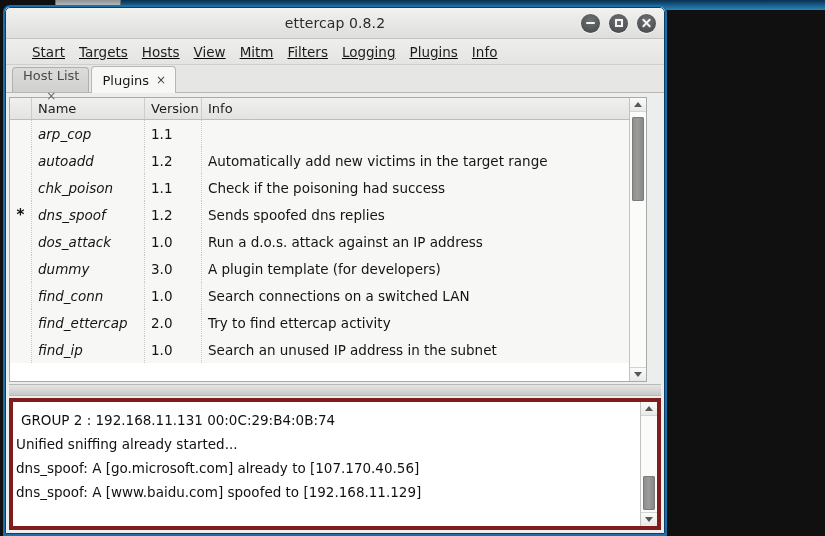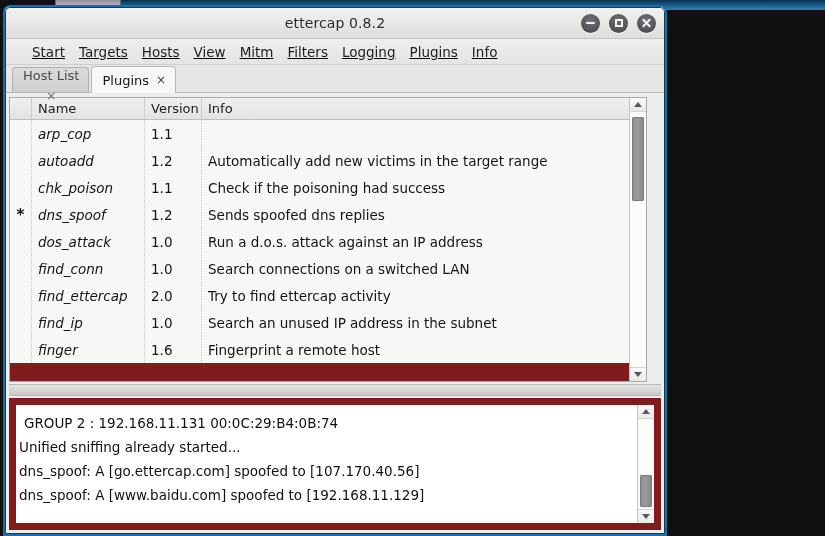--- a/index.html
+++ b/index.html
@@ -163,21 +163,21 @@
     font-size: 12px;
     color: #6a6a6a;
     line-height: 1;
     cursor: pointer;
   }
   .tab.active .tab-close { color: #444; }
 
   
   #list-pane {
     flex: 1 1 auto;
-    background: #7f1d1d;
+    background: #ffffff;
     margin: 4px 18px 0 4px;
     border: 1px solid #a9a9a7;
     display: flex;
     overflow: hidden;
     min-height: 0;
   }
   #list-body { flex: 1 1 auto; display: flex; flex-direction: column; min-width: 0; }
 
   .thead {
     flex: 0 0 22px;
@@ -273,21 +273,21 @@
     border-bottom: 1px solid #b9b9b7;
     margin: 2px 4px 0 4px;
     cursor: ns-resize;
   }
 
   
   #log-pane {
     flex: 0 0 132px;
     background: #ffffff;
     margin: 2px 4px 4px 4px;
-    border: 7px solid #7f1d1d;
+    border: 4px solid #7f1d1d;
     display: flex;
     overflow: hidden;
   }
   #log-body {
     flex: 1 1 auto;
     padding: 6px 4px 2px 3px;
     overflow: hidden;
     min-width: 0;
   }
   .log-line {
@@ -380,41 +380,41 @@
             <div class="td c-info">Sends spoofed dns replies</div>
           </div>
           <div class="trow">
             <div class="td c-mark"></div>
             <div class="td c-name">dos_attack</div>
             <div class="td c-ver">1.0</div>
             <div class="td c-info">Run a d.o.s. attack against an IP address</div>
           </div>
           <div class="trow">
             <div class="td c-mark"></div>
+            <div class="td c-name">dummy</div>
+            <div class="td c-ver">3.0</div>
+            <div class="td c-info">A plugin template (for developers)</div>
+          </div>
+          <div class="trow">
+            <div class="td c-mark"></div>
             <div class="td c-name">find_conn</div>
             <div class="td c-ver">1.0</div>
             <div class="td c-info">Search connections on a switched LAN</div>
           </div>
           <div class="trow">
             <div class="td c-mark"></div>
             <div class="td c-name">find_ettercap</div>
             <div class="td c-ver">2.0</div>
             <div class="td c-info">Try to find ettercap activity</div>
           </div>
           <div class="trow">
             <div class="td c-mark"></div>
             <div class="td c-name">find_ip</div>
             <div class="td c-ver">1.0</div>
             <div class="td c-info">Search an unused IP address in the subnet</div>
-          </div>
-          <div class="trow">
-            <div class="td c-mark"></div>
-            <div class="td c-name">finger</div>
-            <div class="td c-ver">1.6</div>
-            <div class="td c-info">Fingerprint a remote host</div>
           </div>
         </div>
       </div>
 
       <div class="vscroll">
         <div class="sb-arrow up">
             <i></i>
           </div>
         <div class="sb-track">
           <div class="sb-thumb" id="list-thumb" style="top: 2%; height: 33%;"></div>
@@ -424,21 +424,21 @@
           </div>
       </div>
     </div>
 
     <div id="splitter"></div>
 
     <div id="log-pane">
       <div id="log-body">
         <div class="log-line indent">GROUP 2 : 192.168.11.131 00:0C:29:B4:0B:74</div>
         <div class="log-line">Unified sniffing already started...</div>
-        <div class="log-line">dns_spoof: A [go.ettercap.com] spoofed to [107.170.40.56]</div>
+        <div class="log-line">dns_spoof: A [go.microsoft.com] already to [107.170.40.56]</div>
         <div class="log-line">dns_spoof: A [www.baidu.com] spoofed to [192.168.11.129]</div>
       </div>
       <div class="vscroll">
         <div class="sb-arrow up">
             <i></i>
           </div>
         <div class="sb-track">
           <div class="sb-thumb" id="log-thumb" style="top: 62%; height: 36%;"></div>
         </div>
         <div class="sb-arrow down">

